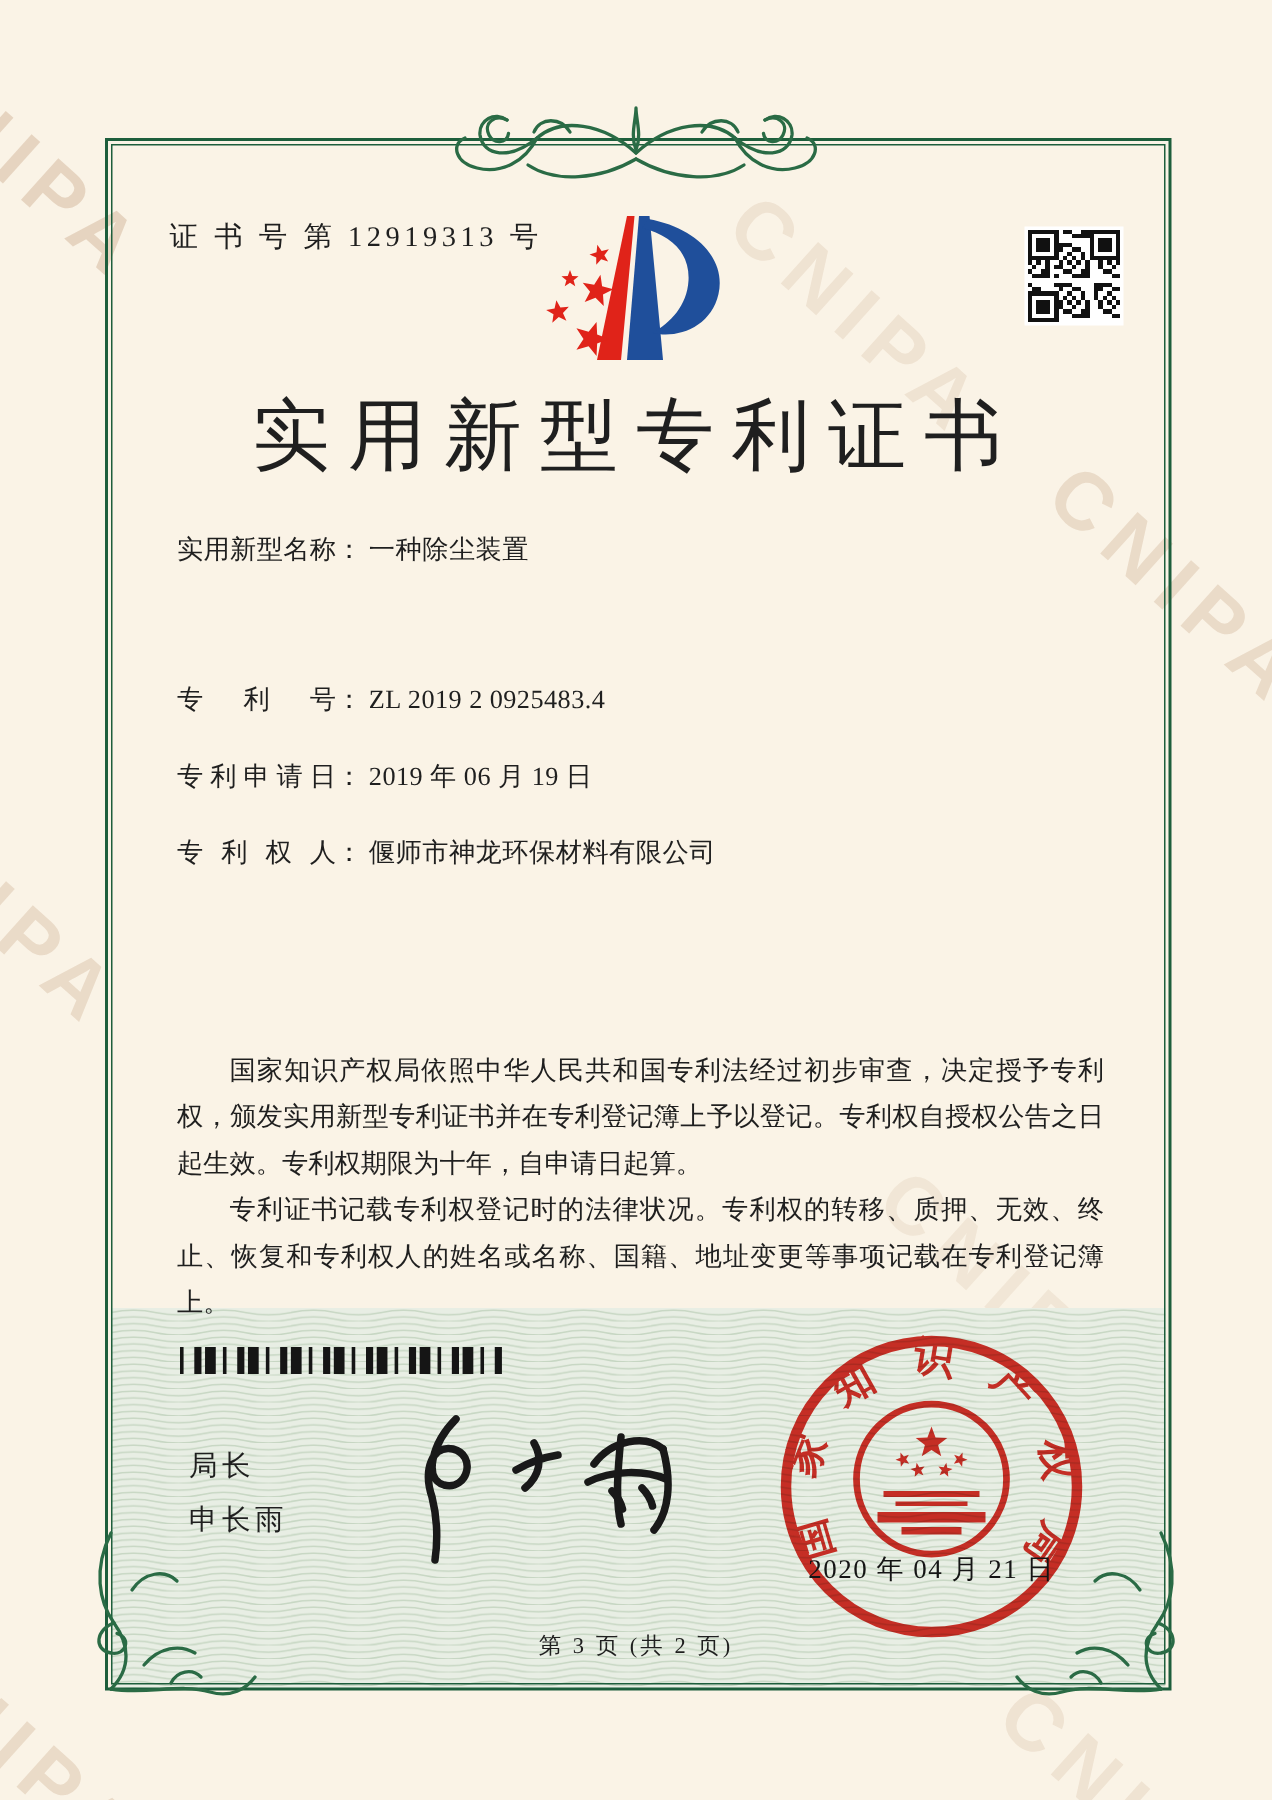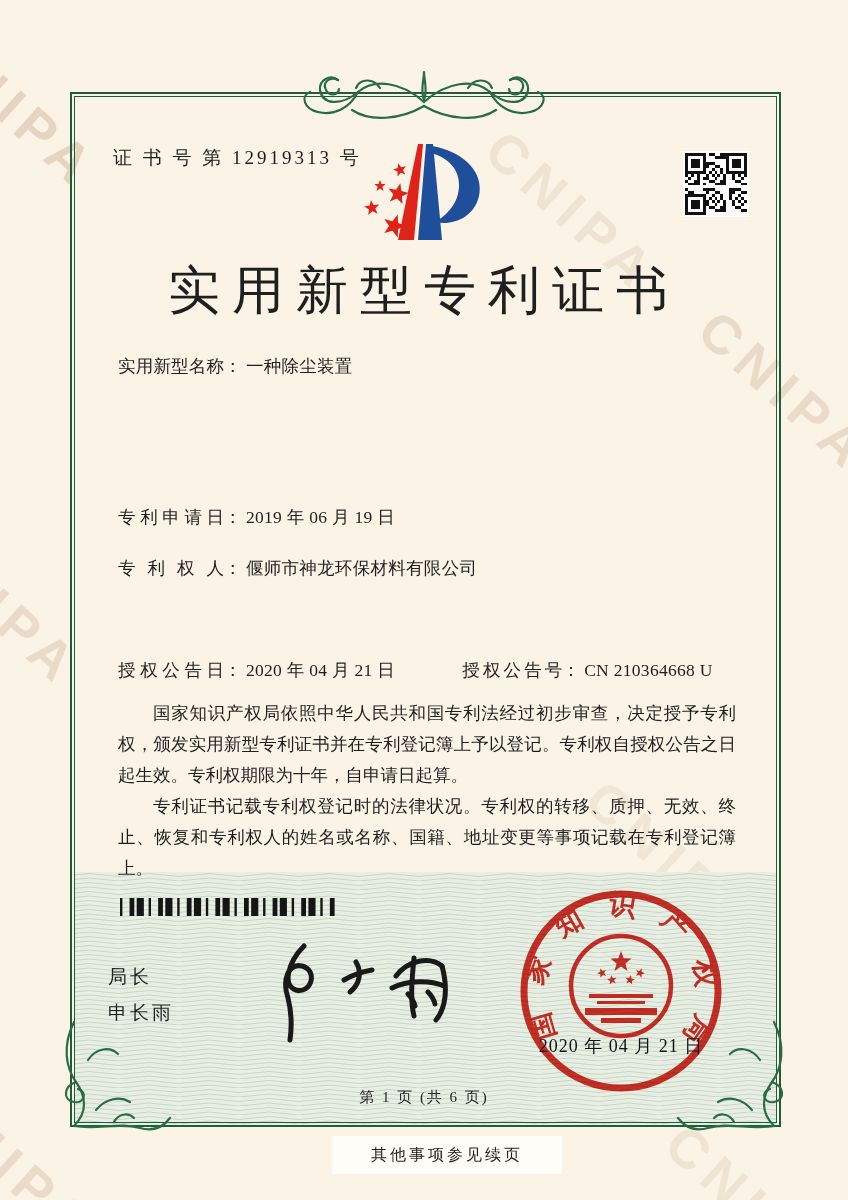--- a/index.html
+++ b/index.html
@@ -25,21 +25,21 @@
          font-size:52px;font-weight:normal;letter-spacing:12px;}
   .row{position:absolute;left:118px;z-index:5;font-size:17.5px;white-space:nowrap;}
   .lab{display:inline-block;width:106px;text-align:justify;text-align-last:justify;}
   .val{letter-spacing:.3px;}
   .val1{display:inline-block;width:212px;}
   .lab2{display:inline-block;width:100px;text-align:justify;text-align-last:justify;}
   .bodytext{position:absolute;left:118px;top:698px;width:618px;z-index:5;
             font-size:17.5px;line-height:31px;text-align:justify;}
   .bodytext p{margin:0;text-indent:2em;}
   .barcode{position:absolute;left:120px;top:898px;z-index:5;}
-  .signer{position:absolute;left:108px;z-index:5;font-family:Liberation Serif, serif;
+  .signer{position:absolute;left:126px;z-index:5;font-family:Liberation Serif, serif;
           font-size:19px;letter-spacing:3px;}
   .sig{position:absolute;left:238px;top:928px;z-index:5;}
   .sig path{stroke:#191919;stroke-width:5;fill:none;stroke-linecap:round;stroke-linejoin:round;}
   .seal{position:absolute;left:516px;top:886px;z-index:6;mix-blend-mode:multiply;opacity:.95;}
   .sealstroke{stroke:var(--sealred);fill:none;}
   .sealfill{fill:var(--sealred);}
   .seal-arc{font-size:27px;font-weight:bold;letter-spacing:24px;fill:var(--sealred);
             font-family:"Liberation Serif","DejaVu Serif",serif;}
   .sealdate{position:absolute;left:518px;top:1034px;width:206px;z-index:7;text-align:center;
             font-size:18px;letter-spacing:1px;color:#141414;}
@@ -317,33 +317,31 @@
         <rect x="6" y="20" width="1" height="1"></rect>
       </g>
   </svg>
 
   <div class="title">实用新型专利证书</div>
 
   <div class="row" style="top:354px">
     <span class="lab">实用新型名称</span><span>：</span>
     <span class="val">一种除尘装置</span>
   </div>
+  <div class="row" style="top:454px">
+    <span class="lab">专利号</span><span>：</span>
+    <span class="val">ZL 2019 2 0925483.4</span>
+  </div>
   <div class="row" style="top:505px">
     <span class="lab">专利申请日</span><span>：</span>
     <span class="val">2019 年 06 月 19 日</span>
   </div>
   <div class="row" style="top:556px">
     <span class="lab">专利权人</span><span>：</span>
     <span class="val">偃师市神龙环保材料有限公司</span>
-  </div>
-  <div class="row" style="top:658px">
-    <span class="lab">授权公告日</span><span>：</span>
-    <span class="val val1">2020 年 04 月 21 日</span>
-    <span class="lab2">授权公告号</span><span>：</span>
-    <span class="val">CN 210364668 U</span>
   </div>
 
   <div class="bodytext">
     <p>国家知识产权局依照中华人民共和国专利法经过初步审查，决定授予专利权，颁发实用新型专利证书并在专利登记簿上予以登记。专利权自授权公告之日起生效。专利权期限为十年，自申请日起算。</p>
     <p>专利证书记载专利权登记时的法律状况。专利权的转移、质押、无效、终止、恢复和专利权人的姓名或名称、国籍、地址变更等事项记载在专利登记簿上。</p>
   </div>
 
   <svg class="barcode" id="barcode" width="217" height="18" preserveAspectRatio="none" viewBox="0 0 91 18">
       <rect x="0" y="0" width="1" height="18" fill="#151515"></rect>
       <rect x="4" y="0" width="2" height="18" fill="#151515"></rect>
@@ -400,22 +398,21 @@
       <g class="sealfill">
         <rect x="73" y="108" width="64" height="4"></rect>
         <rect x="81" y="115" width="48" height="3"></rect>
         <rect x="69" y="122" width="72" height="7"></rect>
         <rect x="85" y="132" width="40" height="5"></rect>
       </g>
     </g>
   </svg>
   <div class="sealdate">2020 年 04 月 21 日</div>
 
-  <div class="pagefoot">第 1 页 (共 6 页)</div>
-  <div class="strip">其他事项参见续页</div>
+  <div class="pagefoot">第 3 页 (共 2 页)</div>
 
 <div class="wm" style="left: -45px; top: 14px; color: rgba(186, 144, 106, 0.3);">CNIPA</div>
     <div class="wm" style="left: 515px; top: 118px; color: rgba(186, 144, 106, 0.16);">CNIPA</div>
     <div class="wm" style="left: 728px; top: 298px; color: rgba(186, 144, 106, 0.24);">CNIPA</div>
     <div class="wm" style="left: -62px; top: 512px; color: rgba(186, 144, 106, 0.24);">CNIPA</div>
     <div class="wm" style="left: 615px; top: 768px; color: rgba(186, 144, 106, 0.13);">CNIPA</div>
     <div class="wm" style="left: -48px; top: 1072px; color: rgba(186, 144, 106, 0.24);">CNIPA</div>
     <div class="wm" style="left: 695px; top: 1112px; color: rgba(186, 144, 106, 0.16);">CNIPA</div>
   </div>
 

